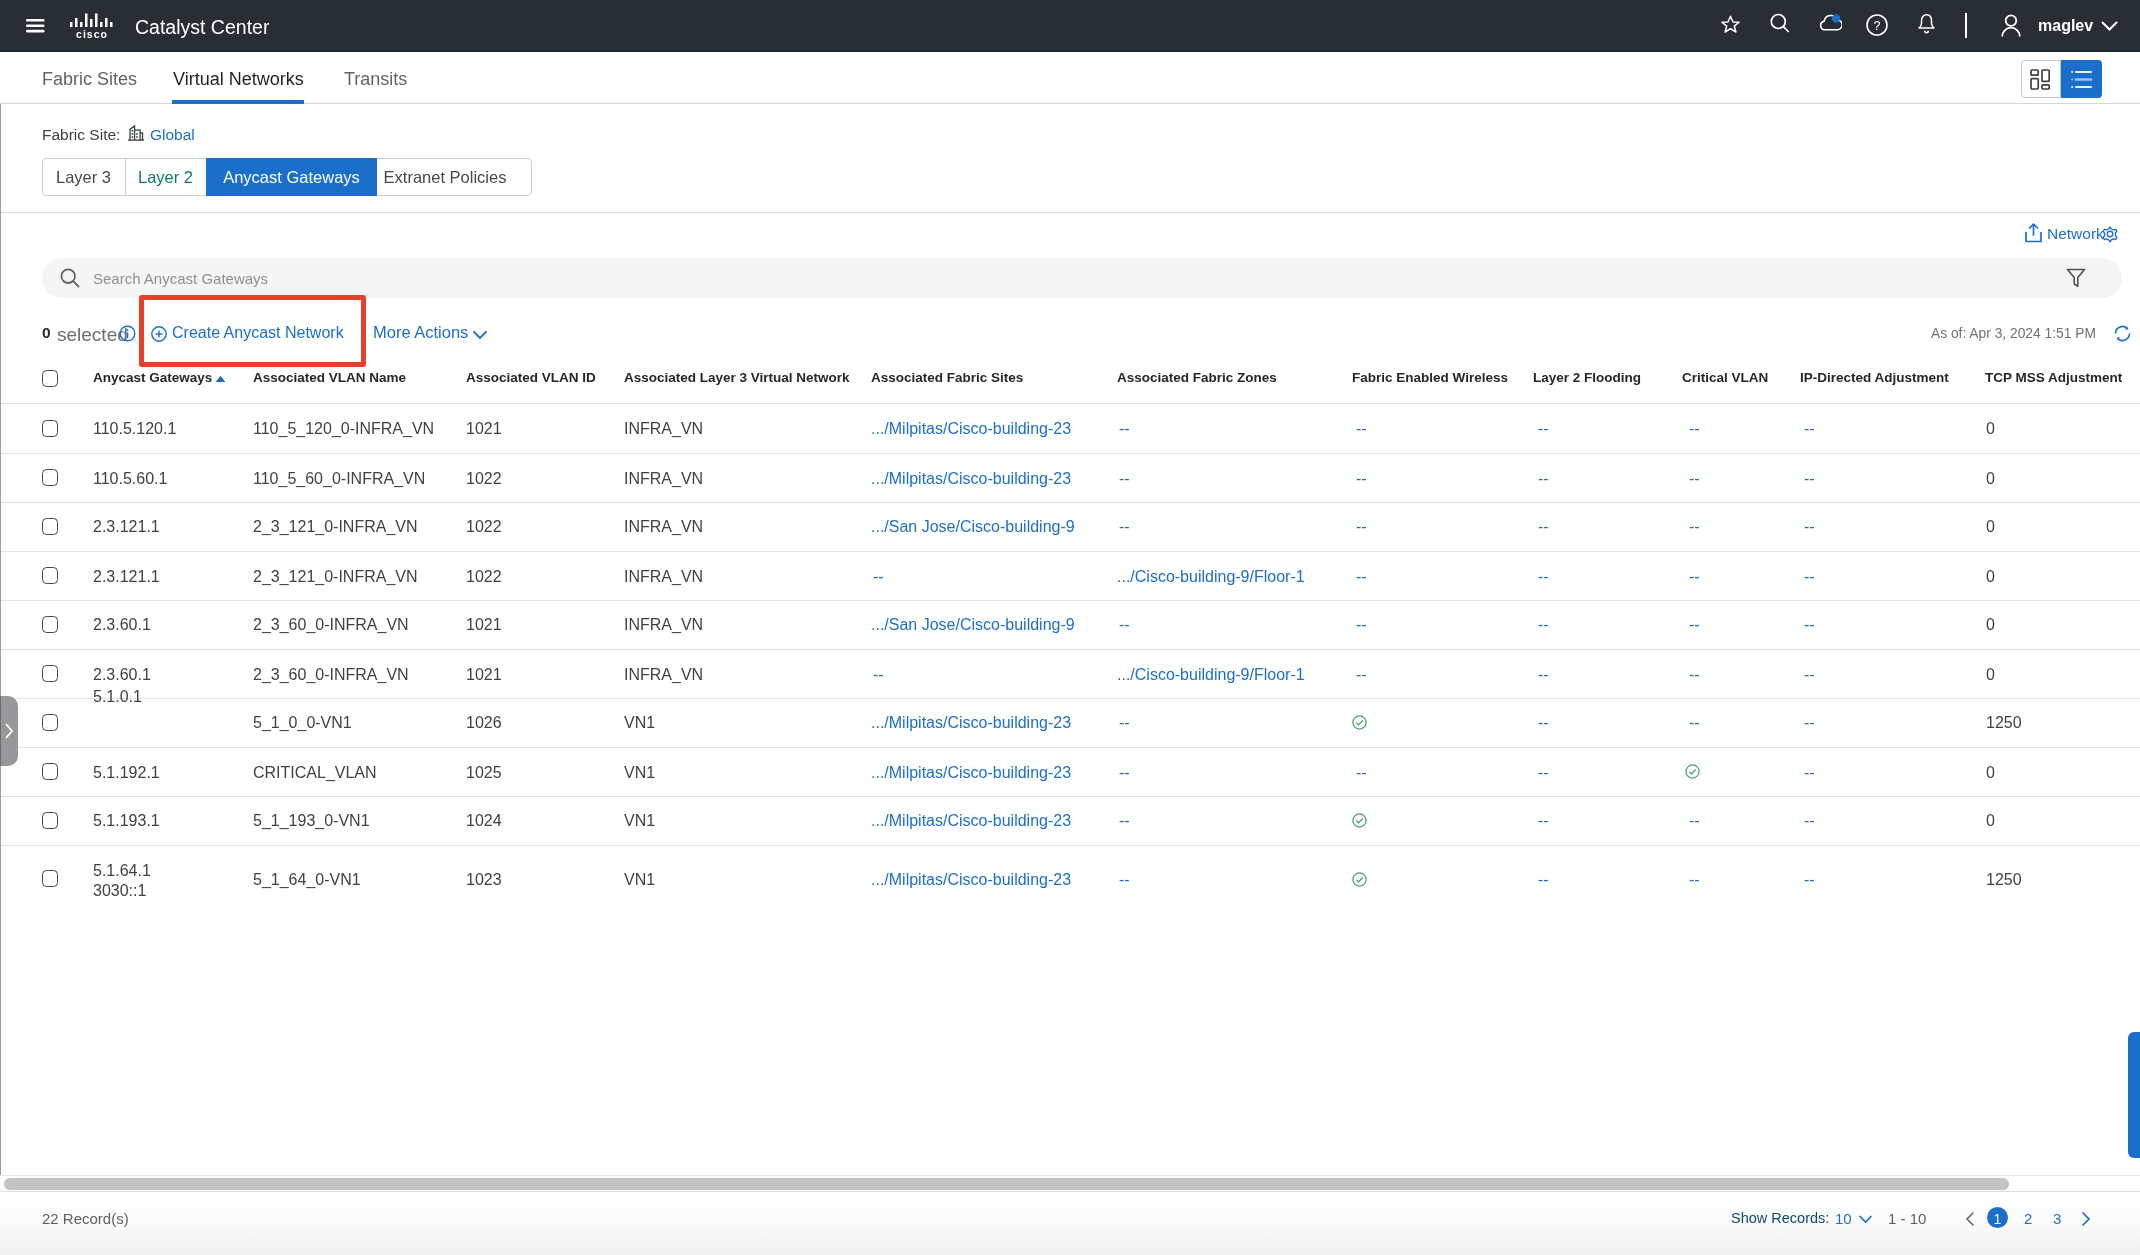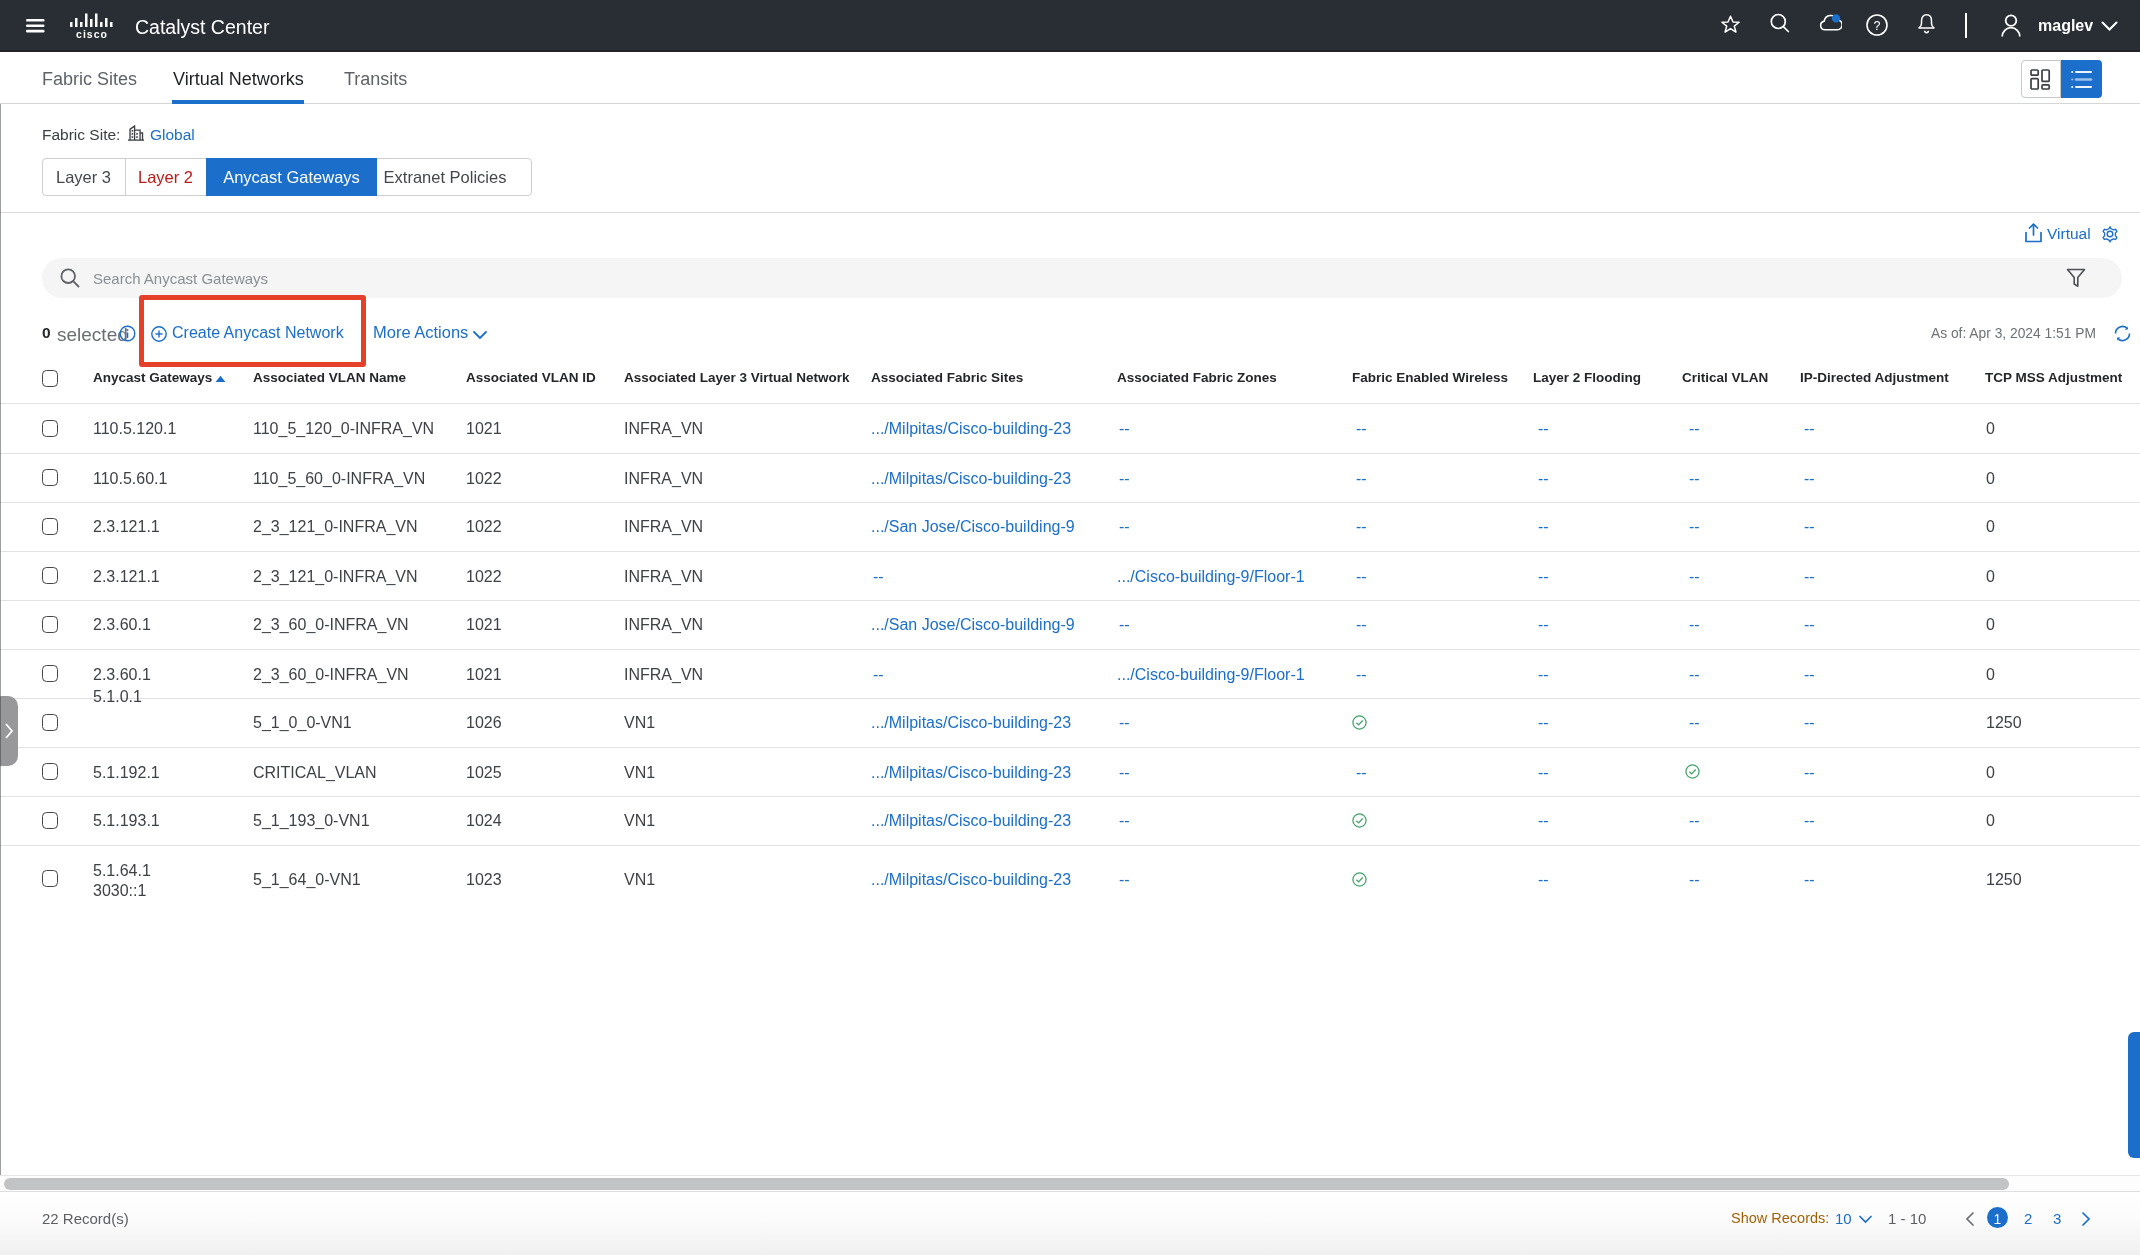--- a/index.html
+++ b/index.html
@@ -95,32 +95,32 @@
       <rect x="9.7" y="9.6" width="1.7" height="1.7"></rect>
       <rect x="4.8" y="12.9" width="1.7" height="1.7"></rect>
       <rect x="9.7" y="12.9" width="1.7" height="1.7"></rect>
     </g>
   </svg>
 <div class="abs" style="left:150px;top:126px;font-size:15.5px;color:#1b6ec9">Global</div>
 <div class="abs" style="left:42px;top:158px;width:490px;height:38px;border:1px solid #cdced0;border-radius:4px;background:#fff"></div>
 <div class="abs" style="left:125px;top:158px;width:1px;height:38px;background:#cdced0"></div>
 <div class="abs" style="left:206px;top:158px;width:171px;height:38px;background:#1b6ec9"></div>
 <div class="abs" style="left:42px;top:168px;width:83px;text-align:center;font-size:16.5px;color:#44474b">Layer 3</div>
-<div class="abs" style="left:125px;top:168px;width:81px;text-align:center;font-size:16.5px;color:#b91c1c">Layer 2</div>
+<div class="abs" style="left:125px;top:168px;width:81px;text-align:center;font-size:16.5px;color:#0f766e">Layer 2</div>
 <div class="abs" style="left:206px;top:168px;width:171px;text-align:center;font-size:16.5px;color:#fff">Anycast Gateways</div>
 <div class="abs" style="left:377px;top:168px;width:136px;text-align:center;font-size:16.5px;color:#44474b">Extranet Policies</div>
 <div class="abs" style="left:0;top:212px;width:2140px;height:1px;background:#dadbdc"></div>
 <svg class="abs" style="left:2024px;top:223px" width="19" height="20" viewBox="0 0 19 20">
     <g fill="none" stroke="#1b6ec9" stroke-width="1.7" stroke-linecap="round" stroke-linejoin="round">
       <path d="M9.5 1.5 V12"></path>
       <path d="M5.5 5 L9.5 1.2 L13.5 5"></path>
       <path d="M2 9.5 V18.5 H17 V9.5"></path>
     </g>
   </svg>
-<div class="abs" style="left:2047px;top:225px;font-size:15.5px;color:#1b6ec9">Virtual</div>
+<div class="abs" style="left:2047px;top:225px;font-size:15.5px;color:#1b6ec9">Network</div>
 <svg class="abs" style="left:2101px;top:225px" width="18" height="18" viewBox="0 0 20 20">
     <g fill="none" stroke="#1b6ec9" stroke-width="1.5">
       <circle cx="10" cy="10" r="3.1"></circle>
       <path d="M10 2.2 l1.3 2.1 a6 6 0 0 1 2.6 1.1 l2.4 -0.6 1.3 2.3 -1.7 1.9 a6 6 0 0 1 0 2.8 l1.7 1.9 -1.3 2.3 -2.4 -0.6 a6 6 0 0 1 -2.6 1.1 L10 18.6 l-1.3 -2.1 a6 6 0 0 1 -2.6 -1.1 l-2.4 0.6 -1.3 -2.3 1.7 -1.9 a6 6 0 0 1 0 -2.8 L2.4 7.1 l1.3 -2.3 2.4 0.6 a6 6 0 0 1 2.6 -1.1 Z"></path>
     </g>
   </svg>
 <div class="abs" style="left:42px;top:258px;width:2080px;height:40px;background:#f5f5f6;border-radius:20px"></div>
 <svg class="abs" style="left:59px;top:267px" width="22" height="22" viewBox="0 0 22 22">
     <circle cx="9.2" cy="9.2" r="6.8" fill="none" stroke="#5f6368" stroke-width="1.8"></circle>
     <line x1="14.2" y1="14.2" x2="19.5" y2="19.5" stroke="#5f6368" stroke-width="1.8" stroke-linecap="round"></line>
@@ -315,21 +315,21 @@
 <div class="abs cell" style="left:1986px;top:871px">1250</div>
 <div class="abs" style="left:-8px;top:696px;width:26px;height:70px;background:#98989b;border-radius:10px"></div>
 <svg class="abs" style="left:4px;top:722px" width="10" height="18" viewBox="0 0 10 18">
     <path d="M2 2 L8 9 L2 16" fill="none" stroke="#fff" stroke-width="1.8"></path>
   </svg>
 <div class="abs" style="left:0;top:104px;width:1px;height:1071px;background:#3a3d40;opacity:.5"></div>
 <div class="abs" style="left:0;top:1175px;width:2140px;height:17px;background:#fdfdfd;border-top:1px solid #e6e6e8;border-bottom:1px solid #dedee0"></div>
 <div class="abs" style="left:4px;top:1178px;width:2005px;height:12px;background:#c2c3c5;border-radius:6px"></div>
 <div class="abs" style="left:0;top:1193px;width:2140px;height:62px;background:linear-gradient(180deg,#fff 0,#fbfbfb 45%,#f0f0f1 100%)"></div>
 <div class="abs" style="left:42px;top:1210px;font-size:15px;color:#5b5e63">22 Record(s)</div>
-<div class="abs" style="left:1731px;top:1210px;font-size:14.5px;color:#a16207">Show Records:</div>
+<div class="abs" style="left:1731px;top:1210px;font-size:14.5px;color:#0c4a6e">Show Records:</div>
 <div class="abs" style="left:1835px;top:1210px;font-size:15px;color:#1b6ec9">10</div>
 <svg class="abs" style="left:1858px;top:1215px" width="15" height="9" viewBox="0 0 15 9">
     <path d="M2 1.5 L7.5 7 L13 1.5" fill="none" stroke="#1b6ec9" stroke-width="1.7" stroke-linecap="round"></path>
   </svg>
 <div class="abs" style="left:1888px;top:1210px;font-size:15px;color:#5b5e63">1 - 10</div>
 <svg class="abs" style="left:1964px;top:1211px" width="11" height="16" viewBox="0 0 11 16">
     <path d="M9 2 L3 8 L9 14" fill="none" stroke="#6a6e73" stroke-width="1.7" stroke-linecap="round"></path>
   </svg>
 <div class="abs" style="left:1987px;top:1207px;width:21px;height:21px;background:#1b6ec9;border-radius:50%"></div>
 <div class="abs" style="left:1987px;top:1211px;width:21px;text-align:center;font-size:14px;color:#fff">1</div>

